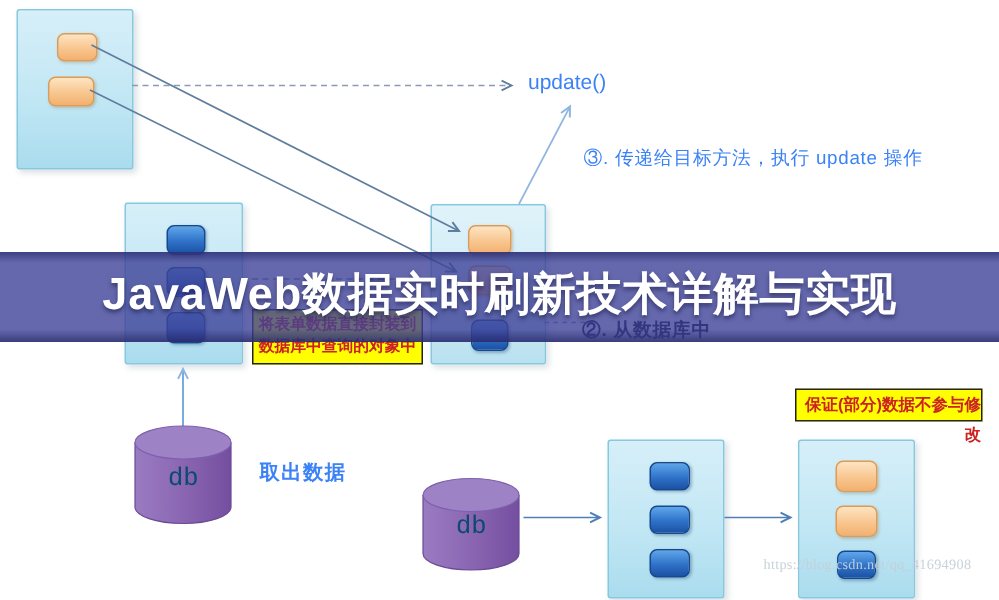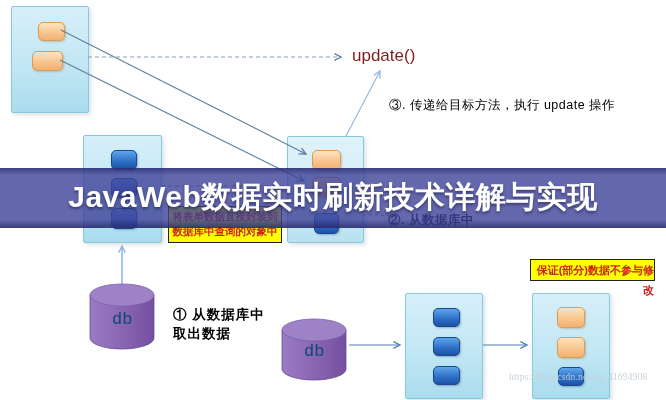--- a/index.html
+++ b/index.html
@@ -31,22 +31,22 @@
     position:absolute;color:#0c4a6e;font-size:17px;z-index:4;
     font-family:Liberation Mono, monospace;
   }
   .note{
     position:absolute;background:#ffff00;border:1px solid #222222;
     color:#cc2222;font-weight:bold;text-align:center;z-index:4;
     font-family:"Liberation Sans",sans-serif;
   }
   .note-left{left:168px;top:206px;width:112px;height:33px;font-size:10.5px;line-height:15px;padding-top:2px;}
   .note-right{left:530px;top:259px;width:123px;height:20px;font-size:11px;line-height:20px;text-align:right;}
-  .anno{position:absolute;color:#000000;z-index:4;font-family:"Liberation Sans",sans-serif;}
-  .anno-update{left:352px;top:46px;font-size:17px;color:#7f1d1d;text-align:right;}
+  .anno{position:absolute;color:#3b82f6;z-index:4;font-family:"Liberation Sans",sans-serif;}
+  .anno-update{left:352px;top:46px;font-size:14px;color:#3b82f6;text-align:right;}
   .anno-step3{left:389px;top:97px;font-size:12.5px;letter-spacing:0.5px;}
   .anno-step1{left:173px;top:305px;font-size:13.5px;font-weight:bold;line-height:19px;letter-spacing:1px;}
   .anno-step2{left:388px;top:212px;font-size:12.5px;font-weight:bold;color:#33367e;z-index:7;letter-spacing:0.5px;}
   .banner{
     position:absolute;left:0;top:168px;width:666px;height:60px;z-index:6;
     background:linear-gradient(180deg,rgba(44,47,118,0.92) 0%,rgba(62,66,152,0.80) 12%,rgba(62,66,152,0.80) 86%,rgba(41,44,112,0.92) 100%);
   }
   .banner-title{
     width:100%;text-align:center;color:#ffffff;font-weight:bold;font-size:30px;
     line-height:58px;letter-spacing:0.5px;
@@ -137,21 +137,20 @@
 
   <div class="note note-left">
     <div>将表单数据直接封装到</div>
     <div>数据库中查询的对象中</div>
   </div>
   <div class="note note-right">保证(部分)数据不参与修改</div>
 
   <div class="anno anno-update">update()</div>
   <div class="anno anno-step3">③. 传递给目标方法，执行 update 操作</div>
   <div class="anno anno-step1">
-    <div>① 从数据库中</div>
     <div>取出数据</div>
   </div>
 
   <div class="anno anno-step2">②. 从数据库中</div>
 
   <div class="banner">
     <div class="banner-title">JavaWeb数据实时刷新技术详解与实现</div>
   </div>
 
   <div class="watermark">https://blog.csdn.net/qq_41694908</div>

